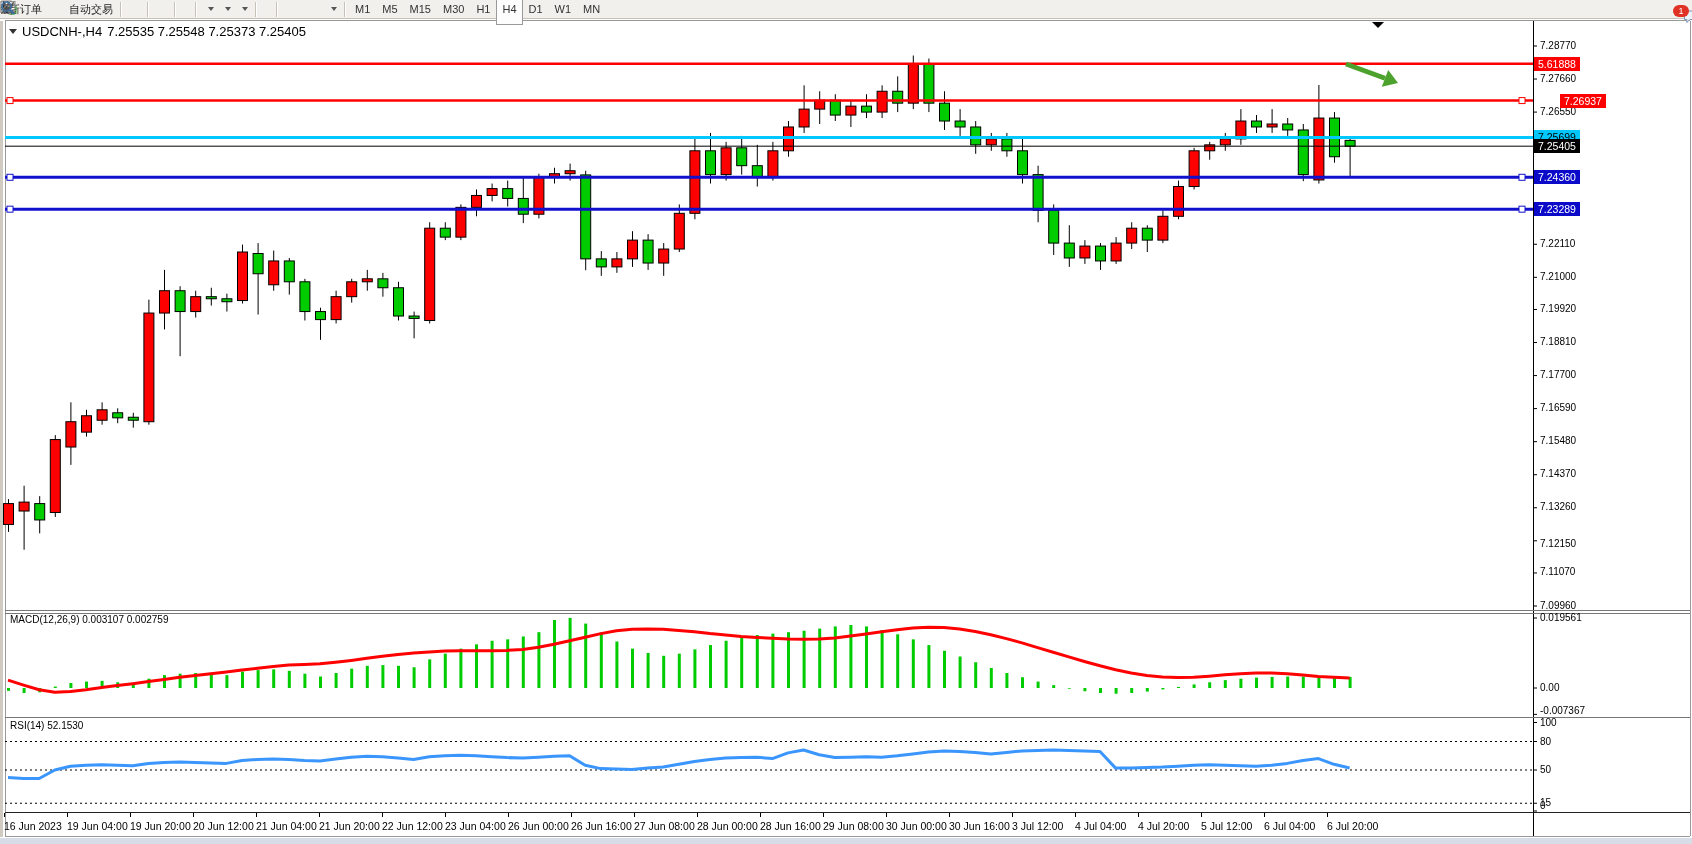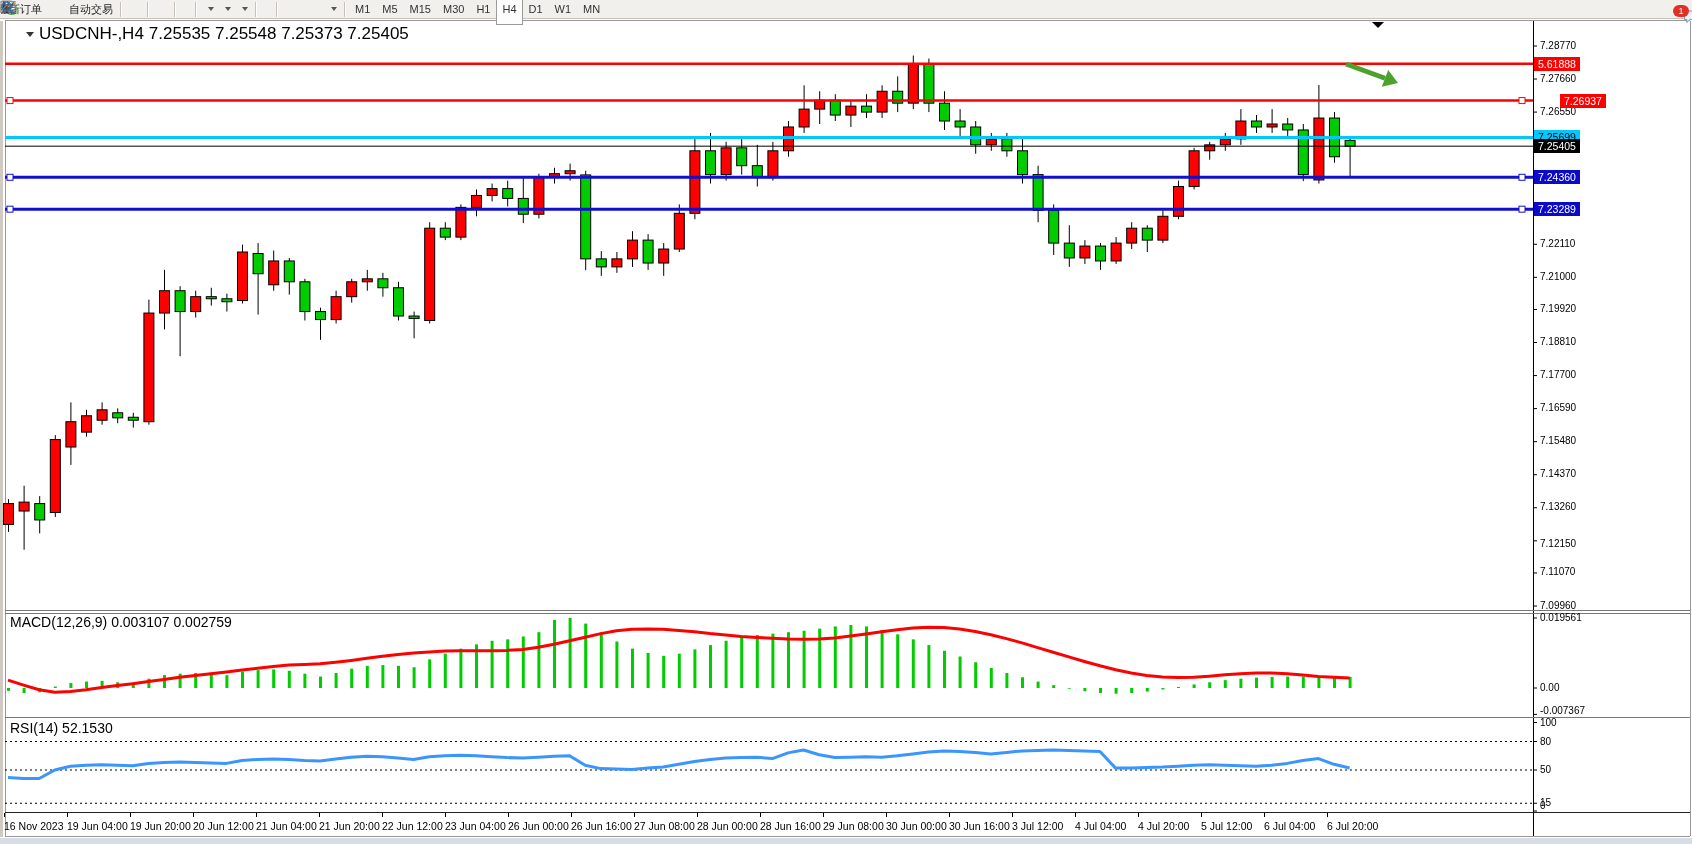--- a/index.html
+++ b/index.html
@@ -13,25 +13,25 @@
   .tb-lbl{font-size:11px;color:#222;}
   .dd{width:0;height:0;border-left:3px solid transparent;border-right:3px solid transparent;
     border-top:4px solid #555;margin-left:2px;}
   .tf{padding:1px 6px;color:#333;font-size:11px;height:14px;line-height:14px;}
   .tf.active{background:#fdfdfd;border:1px solid #9a9a9a;padding:8px 5px;height:14px;}
   .tb-right{margin-left:auto;display:flex;align-items:center;gap:6px;padding-right:6px;}
   .chat-wrap{position:relative;}
   .badge{position:absolute;top:-4px;right:-6px;min-width:12px;height:12px;border-radius:7px;
     background:#e03224;color:#fff;font-size:9px;line-height:12px;text-align:center;padding:0 2px;}
   
-  .chart-title{position:absolute;left:26px;top:24px;font-size:17px;color:#000;z-index:10;
+  .chart-title{position:absolute;left:9px;top:24px;font-size:13px;color:#000;z-index:10;
     display:flex;align-items:center;gap:5px;}
   .title-tri{width:0;height:0;border-left:4px solid transparent;border-right:4px solid transparent;
     border-top:5px solid #333;}
-  .pane-label{position:absolute;font-size:14px;color:#000;z-index:10;}
+  .pane-label{position:absolute;font-size:10px;color:#000;z-index:10;}
   .scale-label{position:absolute;left:1540px;font-size:10px;color:#000;z-index:10;}
   .price-tag{position:absolute;left:1534px;font-size:10.5px;height:14px;line-height:14px;
     padding:0 4px;z-index:11;}
   .time-label{position:absolute;top:820px;font-size:10.5px;color:#000;z-index:10;}
   .bottom-strip{position:absolute;left:0;top:838px;width:1692px;height:6px;background:#d6dde6;}
   svg{position:absolute;left:0;top:0;}
   .ico{display:inline-flex;align-items:center;}
 </style>
 </head>
 <body>
@@ -674,21 +674,21 @@
       <div class="price-tag" style="left: 1534px; top: 170.292px; background: rgb(10, 10, 200); color: rgb(255, 255, 255);">7.24360</div>
       <div class="price-tag" style="left: 1534px; top: 202.177px; background: rgb(10, 10, 200); color: rgb(255, 255, 255);">7.23289</div>
       <div class="scale-label" style="left: 1540px; top: 612px;">0.019561</div>
       <div class="scale-label" style="left: 1540px; top: 682px;">0.00</div>
       <div class="scale-label" style="left: 1540px; top: 705px;">-0.007367</div>
       <div class="scale-label" style="left: 1540px; top: 716.5px;">100</div>
       <div class="scale-label" style="left: 1540px; top: 735.5px;">80</div>
       <div class="scale-label" style="left: 1540px; top: 764px;">50</div>
       <div class="scale-label" style="left: 1540px; top: 797.25px;">15</div>
       <div class="scale-label" style="left: 1540px; top: 800px;">0</div>
-      <div class="time-label" style="left: 4px; top: 820px;">16 Nov 2023</div>
+      <div class="time-label" style="left: 4px; top: 820px;">16 Jun 2023</div>
       <div class="time-label" style="left: 67px; top: 820px;">19 Jun 04:00</div>
       <div class="time-label" style="left: 130px; top: 820px;">19 Jun 20:00</div>
       <div class="time-label" style="left: 193px; top: 820px;">20 Jun 12:00</div>
       <div class="time-label" style="left: 256px; top: 820px;">21 Jun 04:00</div>
       <div class="time-label" style="left: 319px; top: 820px;">21 Jun 20:00</div>
       <div class="time-label" style="left: 382px; top: 820px;">22 Jun 12:00</div>
       <div class="time-label" style="left: 445px; top: 820px;">23 Jun 04:00</div>
       <div class="time-label" style="left: 508px; top: 820px;">26 Jun 00:00</div>
       <div class="time-label" style="left: 571px; top: 820px;">26 Jun 16:00</div>
       <div class="time-label" style="left: 634px; top: 820px;">27 Jun 08:00</div>

